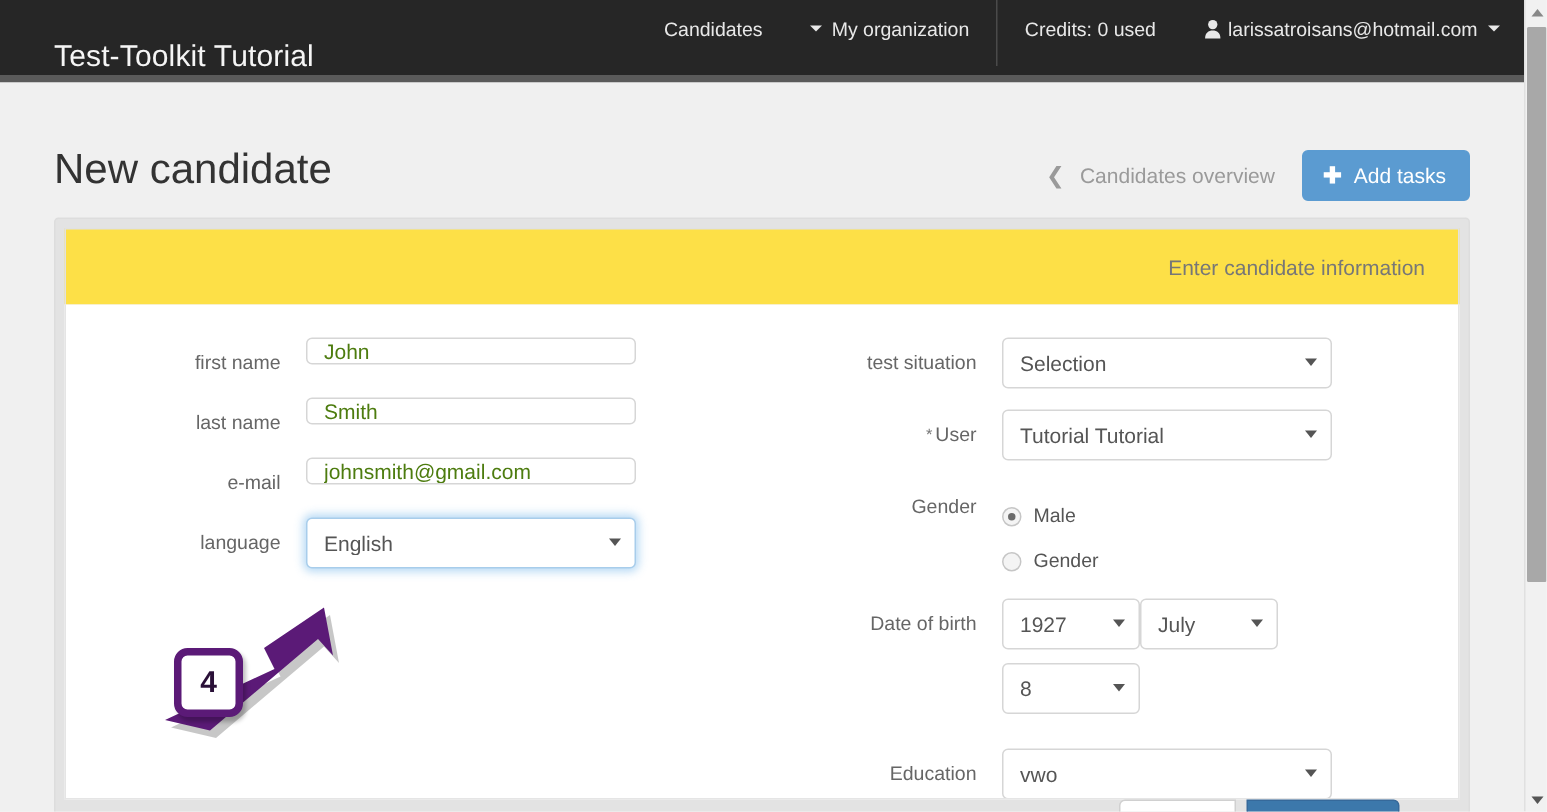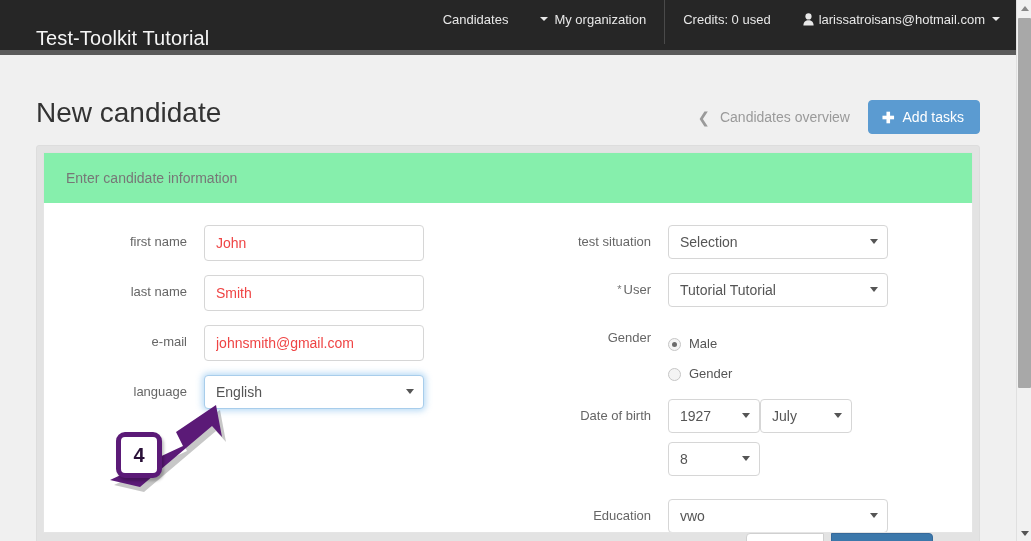--- a/index.html
+++ b/index.html
@@ -136,26 +136,27 @@
   
   .panel-outer {
     margin: 0 36px;
     background: #e3e3e3;
     border: 1px solid #dddddd;
     border-radius: 3px;
     padding: 6px;
     height: 400px;
   }
   .panel-head {
-    background: #86efac;
+    background: #fde047;
     border: 1px solid #e1e1e1;
     border-bottom: none;
     padding: 17px 22px;
     font-size: 14px;
     color: #777777;
+    text-align: right;
   }
   .panel-body {
     background: #ffffff;
     border: 1px solid #e5e5e5;
     border-top: none;
     padding: 22px 0 0 0;
     height: 330px;
     overflow: hidden;
   }
 
@@ -174,26 +175,26 @@
     padding-top: 9px;
     font-size: 13px;
     color: #666666;
     line-height: 1.3;
     white-space: nowrap;
   }
   .f-ctl { flex: 1; }
 
   input.txt {
     width: 220px;
-    height: 36px;
+    height: 18px;
     border: 1px solid #d6d6d6;
     border-radius: 4px;
     padding: 6px 11px;
     font-size: 14px;
-    color: #ef4444;
+    color: #4d7c0f;
     font-family: "Liberation Sans", sans-serif;
     background: #ffffff;
     outline: none;
   }
 
   .sel {
     position: relative;
     display: inline-block;
     vertical-align: top;
   }

